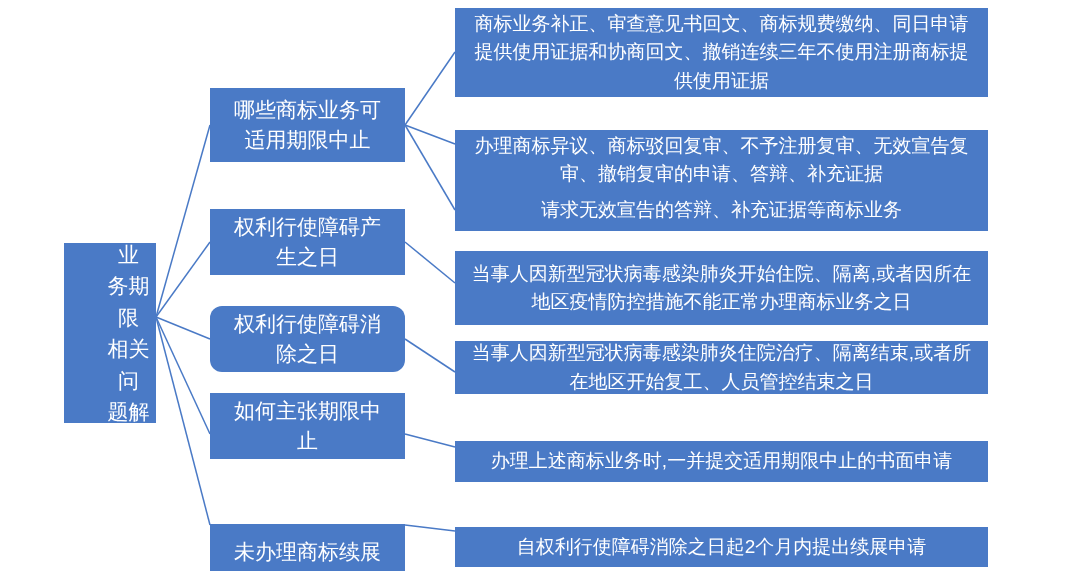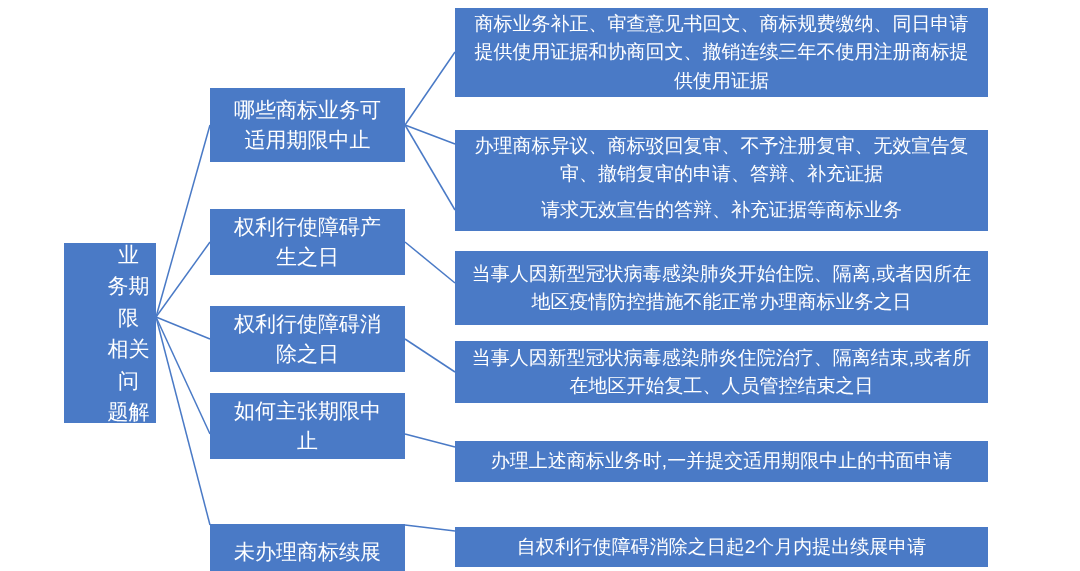--- a/index.html
+++ b/index.html
@@ -41,35 +41,35 @@
   .root .txt { white-space: pre-line; }
 
   
   .mid {
     left: 210px; width: 195px;
     font-size: 21px; line-height: 1.45;
     padding: 4px 17px;
   }
   .m1 { top: 88px;  height: 74px; }
   .m2 { top: 209px; height: 66px; }
-  .m3 { top: 306px; height: 66px; }
+  .m3 { top: 306px; height: 66px; border-radius: 12px; }
   .m4 { top: 393px; height: 66px; }
   .m5 { top: 497px; height: 56px; margin-top: 27px; }
 
   
   .leaf {
     left: 455px; width: 533px;
     font-size: 19px; line-height: 1.5;
     padding: 3px 15px;
   }
   .l1 { top: 8px;   height: 89px; }
   .l2 { top: 130px; height: 60px; }
   .l3 { top: 190px; height: 41px; }
   .l4 { top: 251px; height: 74px; }
-  .l5 { top: 341px; height: 62px; }
+  .l5 { top: 341px; height: 53px; }
   .l6 { top: 427px; height: 41px; margin-top: 14px; }
   .l7 { top: 511px; height: 40px; margin-top: 16px; }
 </style>
 </head>
 <body>
 
 <div class="canvas">
 
   <svg class="connectors" width="1080" height="571" viewBox="0 0 1080 571">
     <g stroke="#4a7ac6" stroke-width="1.5" fill="none">

